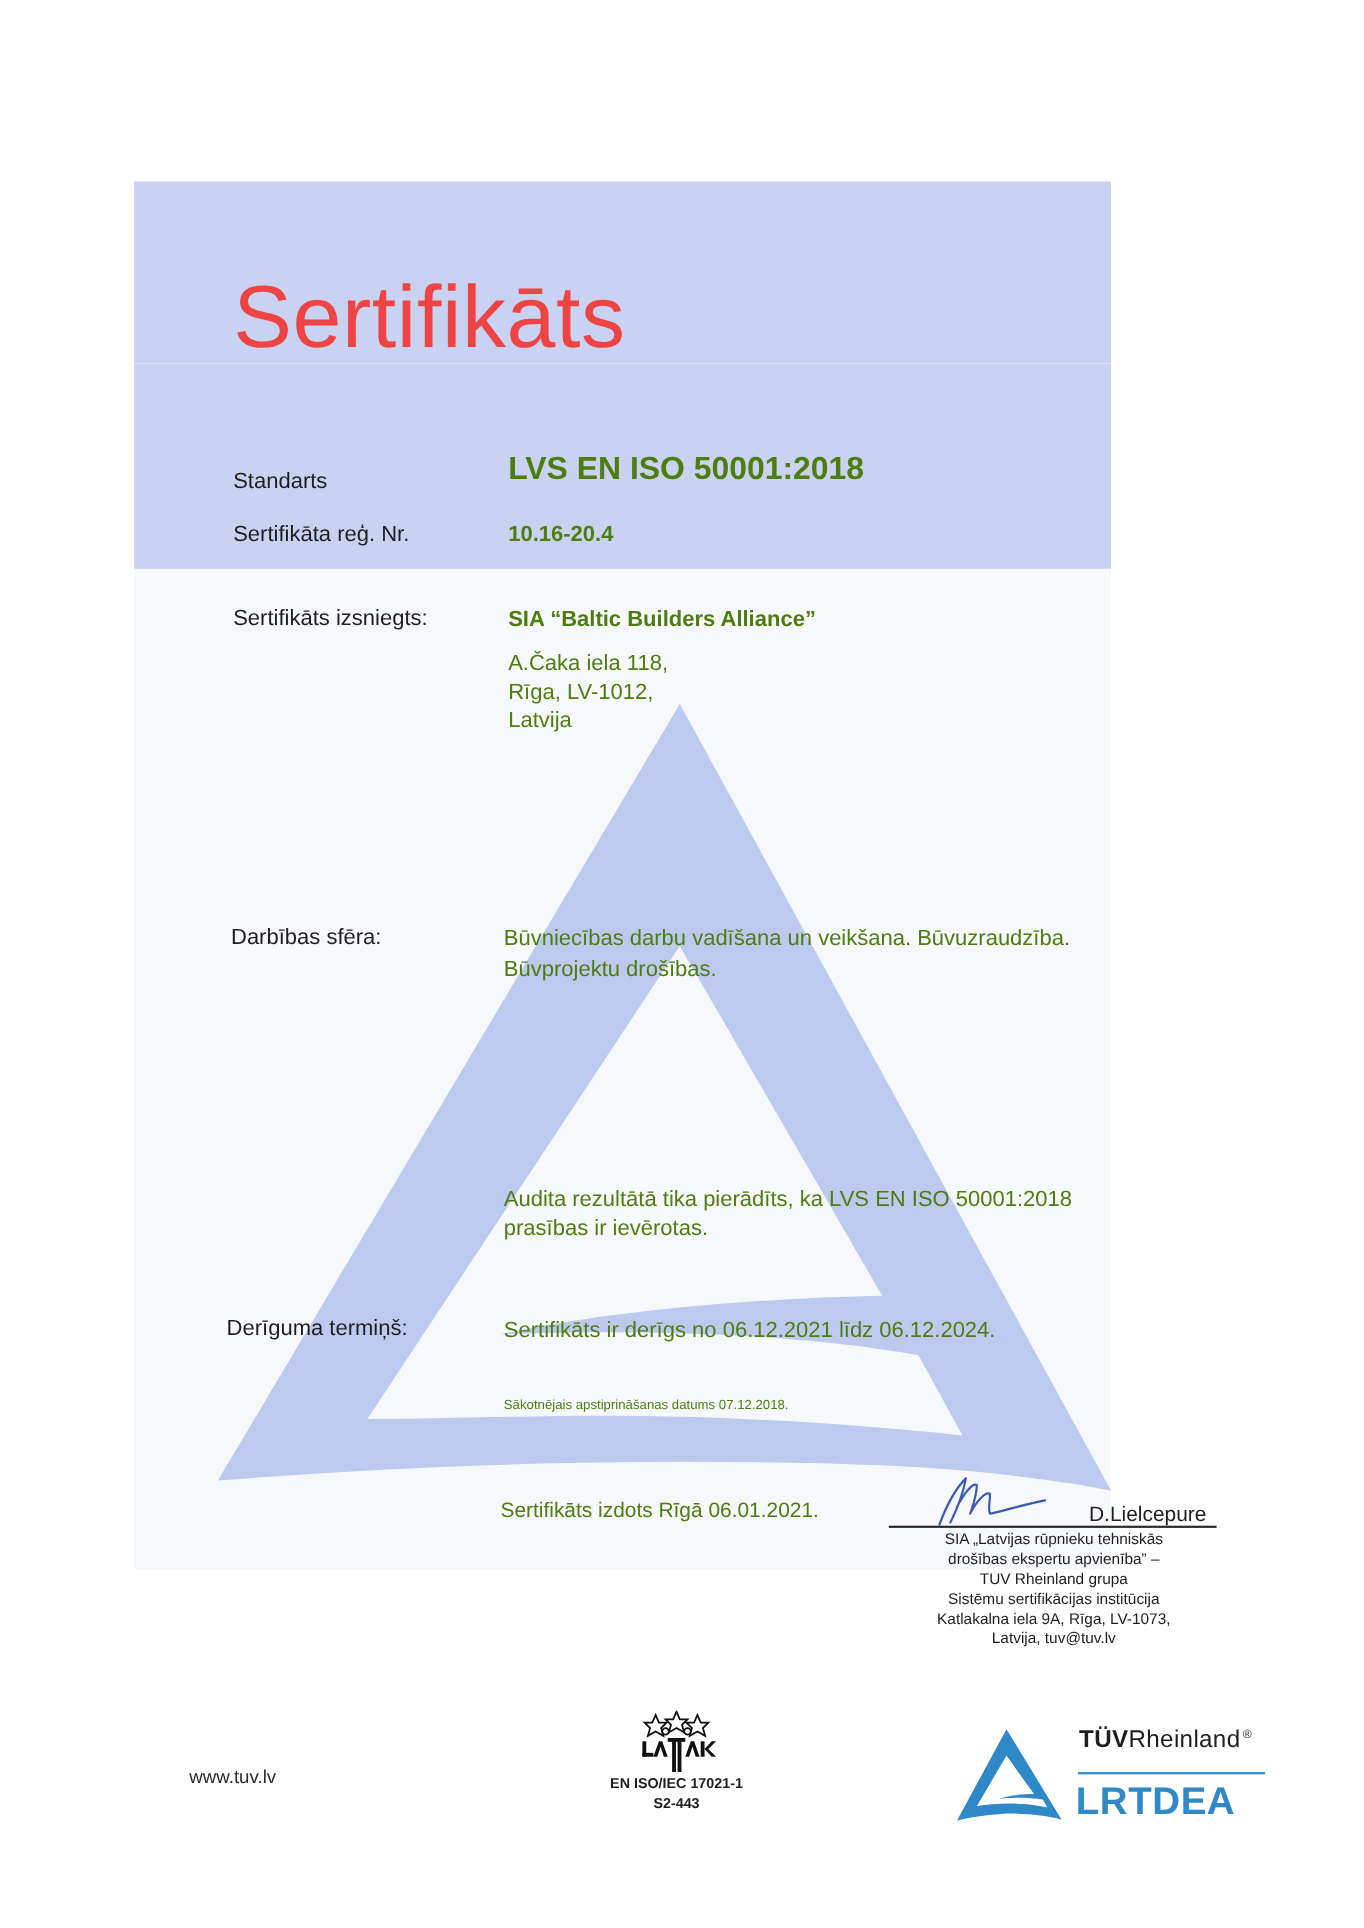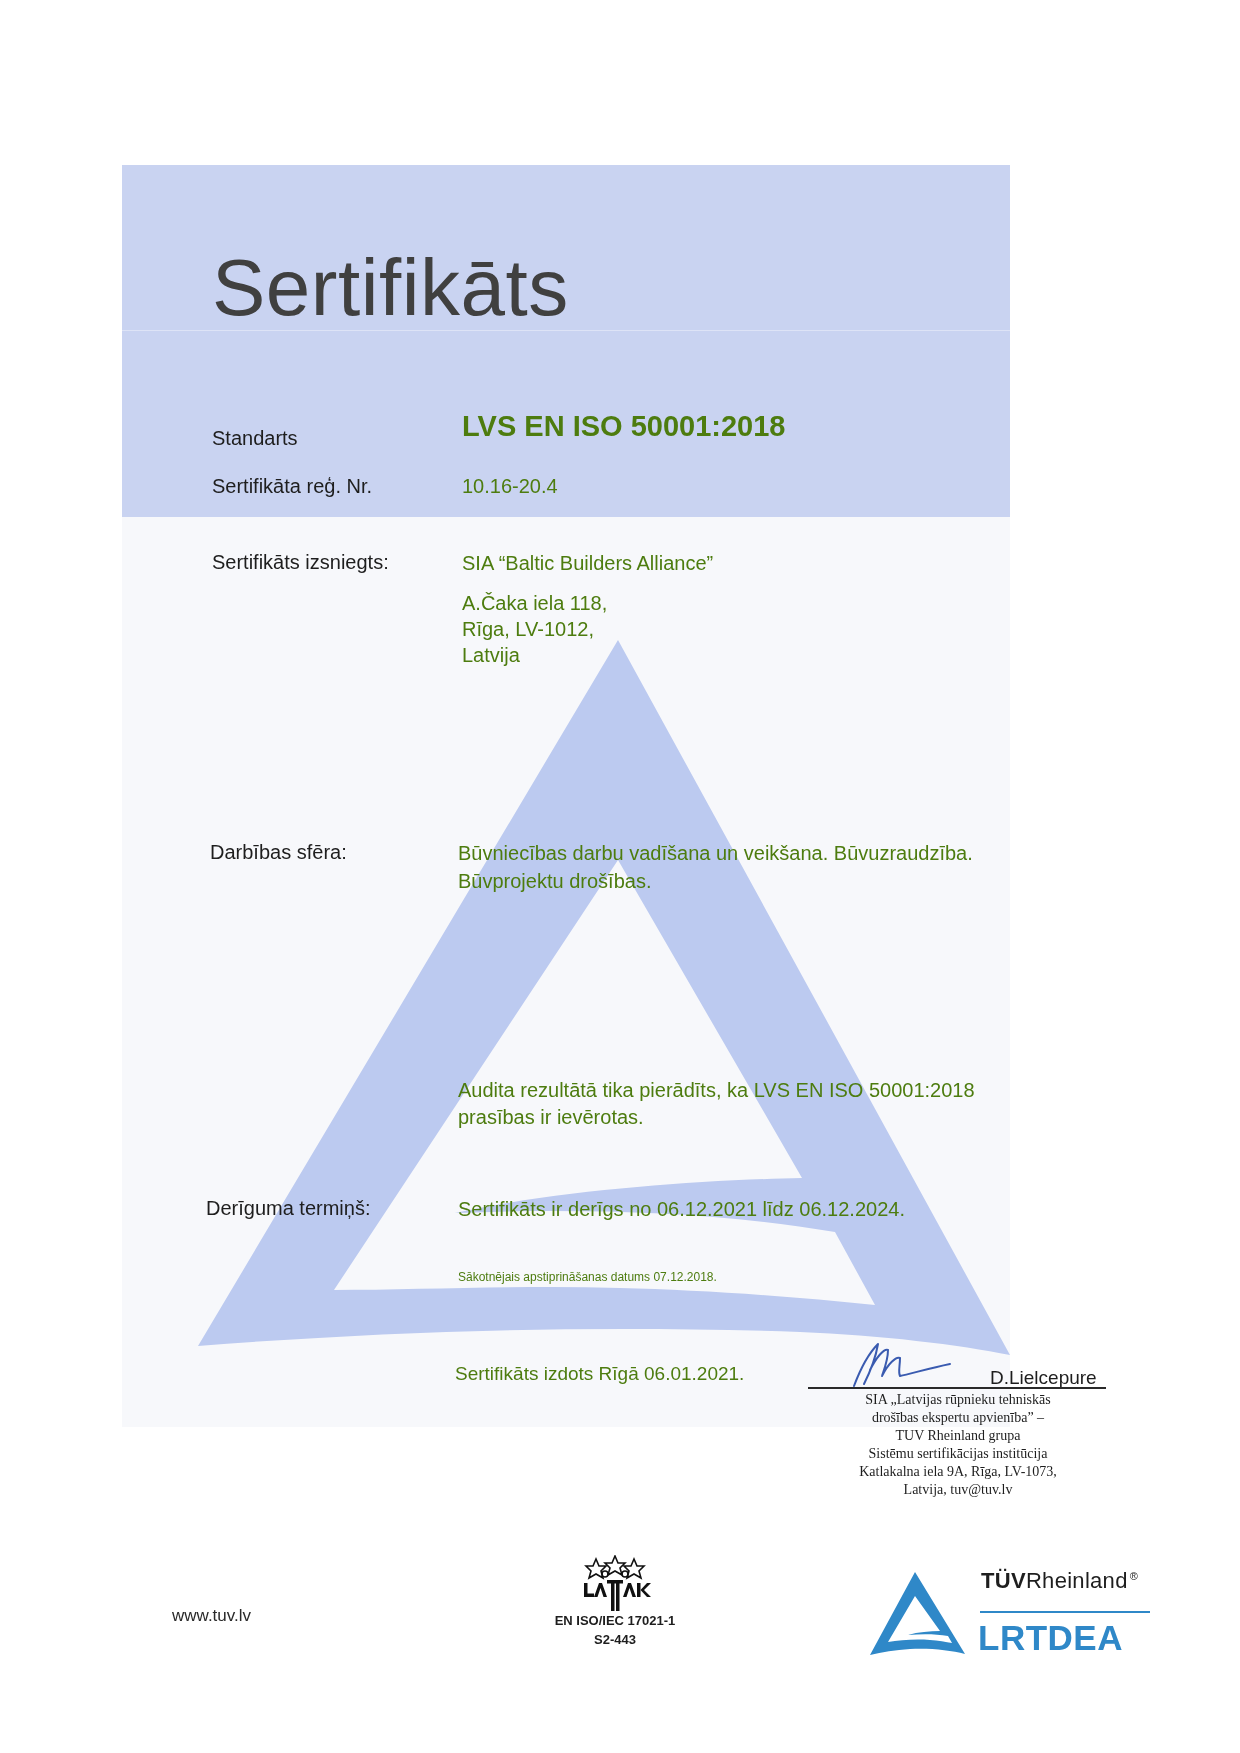--- a/index.html
+++ b/index.html
@@ -5,33 +5,33 @@
   * { box-sizing: border-box; margin: 0; padding: 0; }
   html, body { width: 1240px; height: 1753px; background: #ffffff; overflow: hidden; }
   body { position: relative; font-family: "Liberation Sans", "DejaVu Sans", sans-serif; color: #1e1e1e; }
 
   .cert-sheet { position: absolute; left: 122px; top: 165px; width: 888px; height: 1262px; background: #f7f8fb; }
   .header-band { position: absolute; left: 122px; top: 165px; width: 888px; height: 352px; background: #c9d3f1; }
   .header-band .fold { position: absolute; left: 0; right: 0; top: 165px; height: 1px; background: #dde3f6; }
 
   .watermark { position: absolute; left: 0; top: 0; width: 1240px; height: 1753px; pointer-events: none; }
 
-  .title { position: absolute; left: 212px; top: 248px; font-size: 80px; font-weight: 400; color: #404040; letter-spacing: 0.5px; line-height: 1; }
+  .title { position: absolute; left: 212px; top: 248px; font-size: 80px; font-weight: 400; color: #ef4444; letter-spacing: 0.5px; line-height: 1; }
 
   .label { position: absolute; font-size: 20px; color: #1e1e1e; line-height: 1.2; }
   .value { position: absolute; font-size: 20px; color: #4d7c0f; line-height: 1.3; }
-  .bold { font-weight: 400; }
+  .bold { font-weight: 700; }
 
   .std-value { font-size: 29px; font-weight: 700; }
 
   .sig-line { position: absolute; left: 808px; top: 1387px; width: 298px; height: 1.5px; background: #2a2a2a; }
   .sig-name { position: absolute; left: 990px; top: 1367px; font-size: 19px; }
   .signature { position: absolute; left: 840px; top: 1340px; width: 130px; height: 50px; }
   .issuer { position: absolute; left: 810px; top: 1391px; width: 296px; text-align: center; font-size: 14px; line-height: 1.28; }
-  .issuer div { white-space: nowrap; font-family: Liberation Serif, serif; }
+  .issuer div { white-space: nowrap; }
 
   .website { position: absolute; left: 172px; top: 1606px; font-size: 17px; color: #2a2a2a; }
 
   .latak { position: absolute; left: 530px; top: 1555px; width: 170px; text-align: center; }
   .latak svg { display: block; margin: 0 auto; }
   .latak .accr { font-size: 13px; font-weight: 700; line-height: 1.3; margin-top: 2px; }
 
   .tuv-logo { position: absolute; left: 860px; top: 1562px; width: 300px; height: 100px; }
   .tuv-brand { position: absolute; left: 981px; top: 1568px; font-size: 22px; color: #1e1e1e; letter-spacing: 0.3px; white-space: nowrap; }
   .tuv-brand .tuv { font-weight: 700; }

